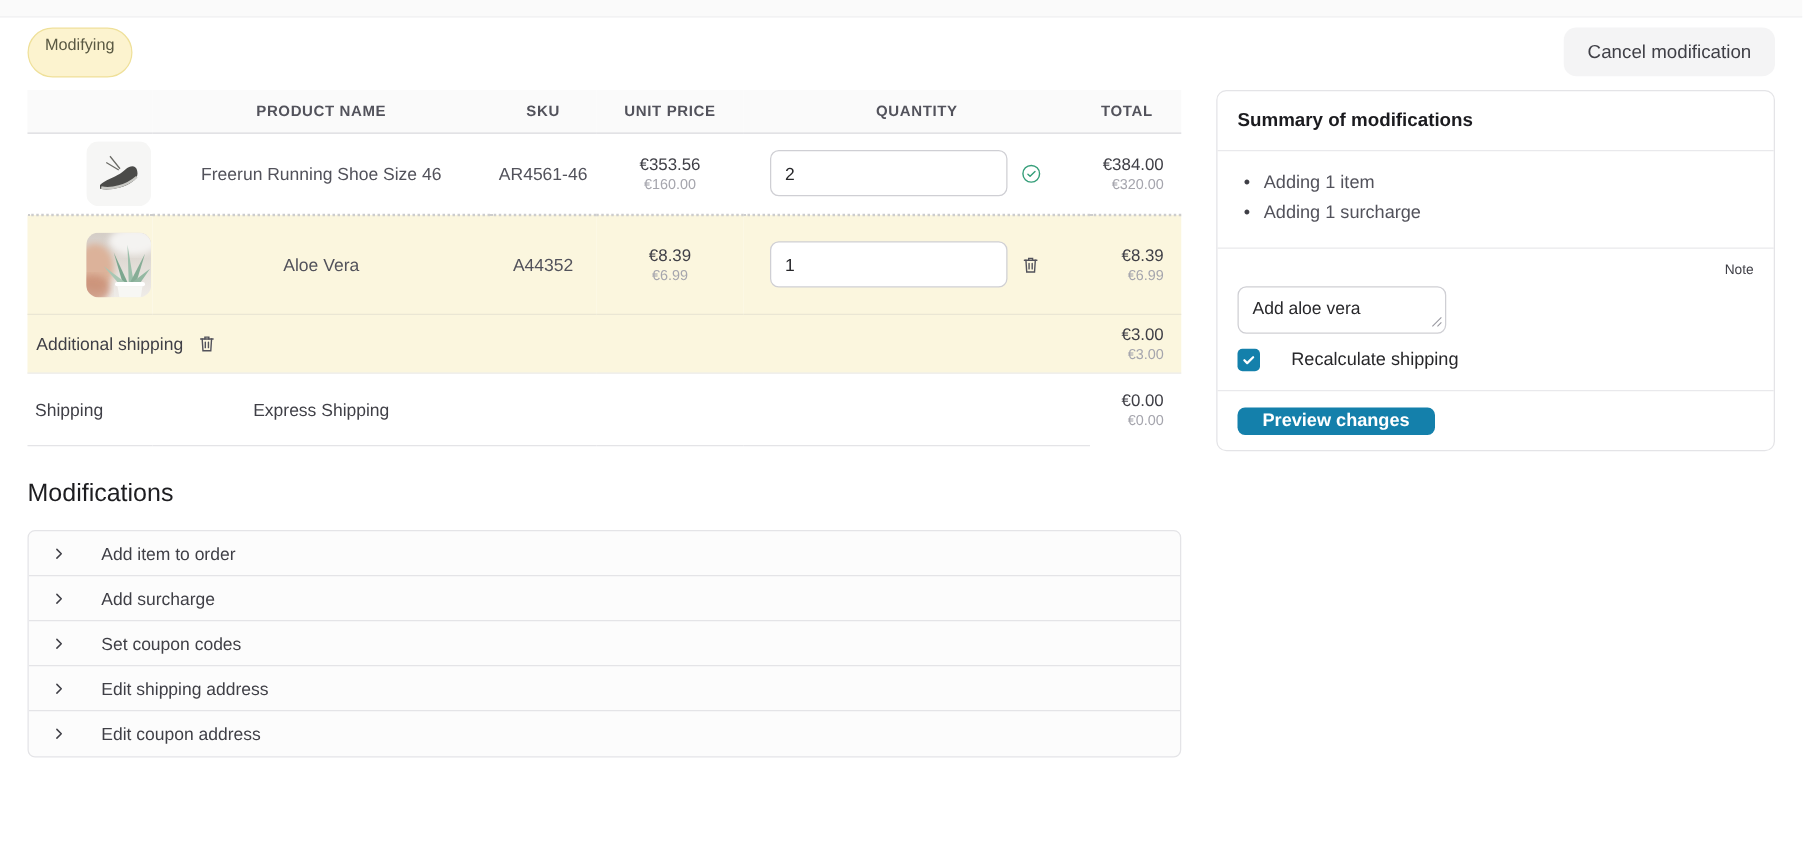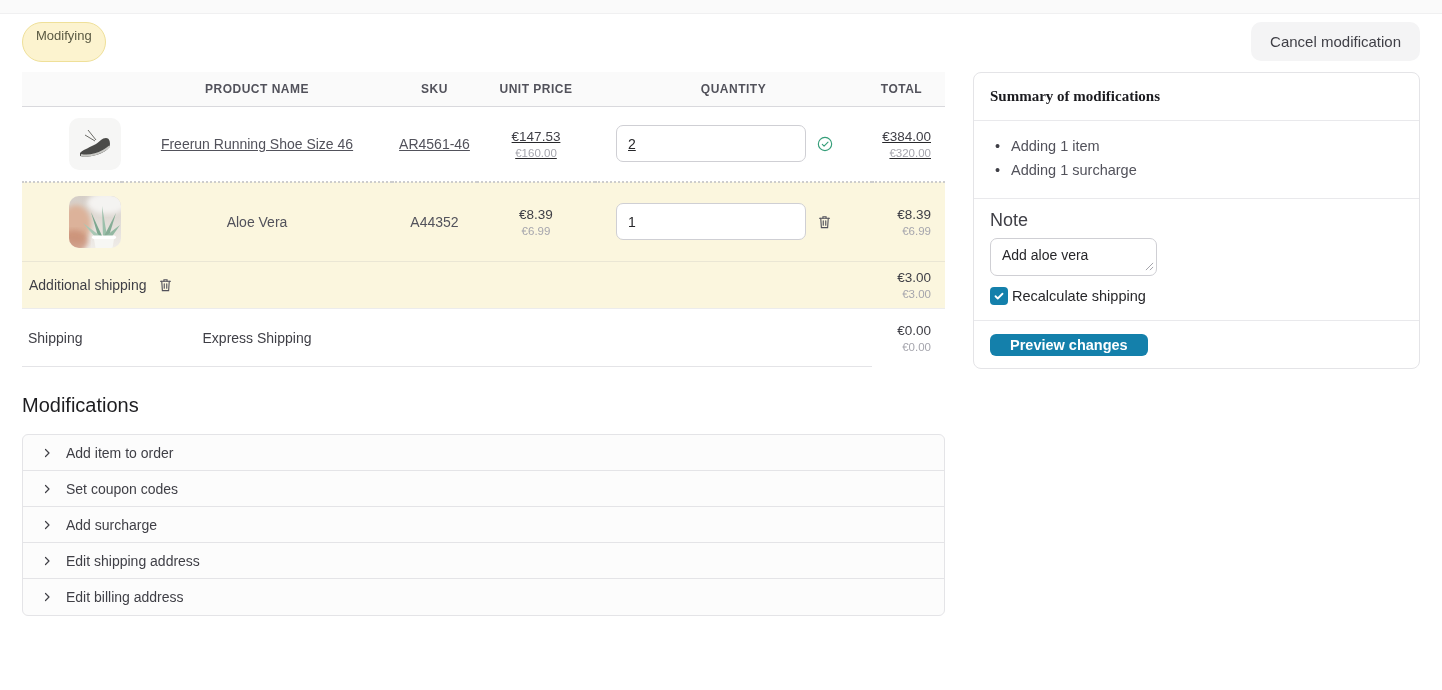--- a/index.html
+++ b/index.html
@@ -18,21 +18,21 @@
        font-size:15px;color:#3f3f46;font-family:inherit;cursor:pointer;}
   .main{display:flex;align-items:flex-start;gap:28px;padding:0 22px;margin-top:10px;}
   .left-col{width:923px;}
 
   table.order{width:923px;border-collapse:collapse;table-layout:fixed;}
   thead th{background:#fafafa;border-bottom:1px solid #d9d9dd;font-size:12px;font-weight:700;
        color:#52525b;letter-spacing:.5px;padding:10px 0;}
   th.c-name,th.c-sku,th.c-price,th.c-qty{text-align:center;}
   th.c-total{text-align:center;padding-right:14px;}
   td{vertical-align:middle;}
-  .row-product td{height:75px;border-bottom:2px dotted #cdcdcd;background:#fff;text-decoration:underline;}
+  .row-product td{height:65px;border-bottom:2px dotted #cdcdcd;background:#fff;}
   .row-added td{height:80px;border-bottom:1px solid #eae6d4;background:var(--highlight-row);}
   .row-surcharge td{height:47px;border-bottom:1px solid #ececec;background:var(--highlight-row);}
   .row-shipping td{height:58px;background:#fff;border-bottom:1px solid var(--border);}
   .row-shipping td.no-border{border-bottom:none;}
   .prod-img{width:52px;height:52px;border-radius:10px;overflow:hidden;display:block;margin-left:46px;}
   .name-cell,.sku-cell{text-align:center;font-size:14px;color:#52525b;}
   .price-cell{text-align:center;}
   .price-main{font-size:13.5px;color:#3f3f46;font-weight:500;}
   .price-sub{font-size:11.5px;color:#a5a5ad;margin-top:3px;}
   .total-cell{text-align:right;padding-right:14px;}
@@ -40,40 +40,40 @@
   input.qty{width:190px;height:37px;border:1px solid #cfcfd4;border-radius:7px;padding:0 11px;
        font-size:14px;color:#27272a;font-family:inherit;background:#fff;}
   .icon-btn{background:none;border:none;padding:0;cursor:pointer;display:flex;align-items:center;}
   .surcharge-label{display:flex;align-items:center;gap:11px;padding-left:6px;
        font-size:14px;color:#3f3f46;}
   .ship-label{padding-left:6px;font-size:14px;color:#3f3f46;}
   .ship-method{text-align:center;font-size:14px;color:#3f3f46;}
 
   .mods-title{font-size:20px;font-weight:500;color:#1d1d20;margin:27px 0 17px;}
   .accordion{border:1px solid var(--border);border-radius:6px;background:#fcfcfc;overflow:hidden;}
-  .acc-row{display:flex;align-items:center;gap:13px;height:36px;padding:0 18px;
+  .acc-row{display:flex;align-items:center;gap:28px;height:36px;padding:0 18px;
        border-bottom:1px solid var(--border);font-size:14px;color:#3f3f46;cursor:pointer;}
   .acc-row:last-child{border-bottom:none;}
 
   .card{width:447px;border:1px solid var(--border);border-radius:8px;background:#fff;}
   .card-header{padding:15px 16px;font-size:15px;font-weight:600;color:#1b1b1f;
-       border-bottom:1px solid #e9e9ec;font-family:Liberation Serif, serif;}
+       border-bottom:1px solid #e9e9ec;}
   .card-bullets{margin:0;padding:13px 16px 16px 20px;border-bottom:1px solid #e9e9ec;
        list-style:none;}
   .card-bullets li{font-size:14.5px;color:#52525b;line-height:24px;position:relative;
        padding-left:17px;}
   .card-bullets li::before{content:"•";position:absolute;left:1px;color:#3f3f46;}
   .card-note{padding:11px 16px 15px;border-bottom:1px solid #e9e9ec;}
-  .note-label{font-size:18px;font-weight:500;color:#3f3f46;margin-bottom:7px;}
+  .note-label{font-size:11px;font-weight:500;color:#3f3f46;margin-bottom:7px;text-align:right;}
   .note-box{position:relative;width:167px;}
   textarea.note{width:167px;height:38px;border:1px solid #cfcfd4;border-radius:7px;
        padding:8px 11px 2px;font-size:14px;font-family:inherit;resize:none;color:#27272a;
        line-height:17px;overflow:hidden;}
   .resize-handle{position:absolute;right:3px;bottom:5px;pointer-events:none;}
-  .check-row{display:flex;align-items:center;gap:4px;margin-top:7px;cursor:pointer;}
+  .check-row{display:flex;align-items:center;gap:25px;margin-top:7px;cursor:pointer;}
   .checkbox{width:18px;height:18px;border-radius:4px;background:var(--accent);
        display:flex;align-items:center;justify-content:center;flex:0 0 auto;}
   .check-label{font-size:14.5px;color:#27272a;}
   .card-footer{padding:13px 16px 12px;}
   .preview-btn{background:var(--accent);color:#fff;font-weight:700;font-size:14.5px;border:none;
        border-radius:6px;height:22px;padding:0 20px;font-family:inherit;cursor:pointer;}
 </style>
 </head>
 <body>
 
@@ -115,21 +115,21 @@
                 <rect width="52" height="52" fill="#f6f6f5"></rect>
                 <path d="M19 12 L27 22 M16 17 L26 23" stroke="#6b6b66" stroke-width="1" fill="none"></path>
                 <path d="M11 35 C15 31 22 29 27 26 C31 23.5 33 20 37 20 C40 20 41 23 41 26 C41 31 34 35 27 37 C21 38.7 15 39 11 38 Z" fill="#4b4b49"></path>
                 <path d="M12 37 C20 38.8 32 36 40.5 28.5" stroke="#c9c9c5" stroke-width="2" fill="none"></path>
               </svg>
             </span>
           </td>
           <td class="name-cell">Freerun Running Shoe Size 46</td>
           <td class="sku-cell">AR4561-46</td>
           <td class="price-cell">
-            <div class="price-main">€147.53</div>
+            <div class="price-main">€353.56</div>
             <div class="price-sub">€160.00</div>
           </td>
           <td>
             <div class="qty-wrap">
               <input class="qty" type="text" value="2" style="">
               <span style="display:flex">
                 <svg width="16" height="16" viewBox="0 0 24 24" fill="none" stroke="var(--success)" stroke-width="1.7">
                   <circle cx="12" cy="12" r="10"></circle>
                     <path d="M8 12.5l2.6 2.6L16.5 9.3" stroke-linecap="round" stroke-linejoin="round"></path>
                 </svg>
@@ -242,45 +242,45 @@
             </svg>
         </span>
         <span>Add item to order</span>
       </div>
       <div class="acc-row">
         <span style="display:flex">
           <svg width="12" height="12" viewBox="0 0 24 24" fill="none" stroke="#3f3f46" stroke-width="2.4" stroke-linecap="round" stroke-linejoin="round">
               <path d="M9 5l7 7-7 7"></path>
             </svg>
         </span>
+        <span>Add surcharge</span>
+      </div>
+      <div class="acc-row">
+        <span style="display:flex">
+          <svg width="12" height="12" viewBox="0 0 24 24" fill="none" stroke="#3f3f46" stroke-width="2.4" stroke-linecap="round" stroke-linejoin="round">
+              <path d="M9 5l7 7-7 7"></path>
+            </svg>
+        </span>
         <span>Set coupon codes</span>
       </div>
       <div class="acc-row">
         <span style="display:flex">
           <svg width="12" height="12" viewBox="0 0 24 24" fill="none" stroke="#3f3f46" stroke-width="2.4" stroke-linecap="round" stroke-linejoin="round">
               <path d="M9 5l7 7-7 7"></path>
             </svg>
         </span>
-        <span>Add surcharge</span>
-      </div>
-      <div class="acc-row">
-        <span style="display:flex">
-          <svg width="12" height="12" viewBox="0 0 24 24" fill="none" stroke="#3f3f46" stroke-width="2.4" stroke-linecap="round" stroke-linejoin="round">
-              <path d="M9 5l7 7-7 7"></path>
-            </svg>
-        </span>
         <span>Edit shipping address</span>
       </div>
       <div class="acc-row">
         <span style="display:flex">
           <svg width="12" height="12" viewBox="0 0 24 24" fill="none" stroke="#3f3f46" stroke-width="2.4" stroke-linecap="round" stroke-linejoin="round">
               <path d="M9 5l7 7-7 7"></path>
             </svg>
         </span>
-        <span>Edit billing address</span>
+        <span>Edit coupon address</span>
       </div>
     </div>
   </div>
 
   <div class="card">
     <div class="card-header">Summary of modifications</div>
     <ul class="card-bullets">
       <li>Adding 1 item</li>
       <li>Adding 1 surcharge</li>
     </ul>

